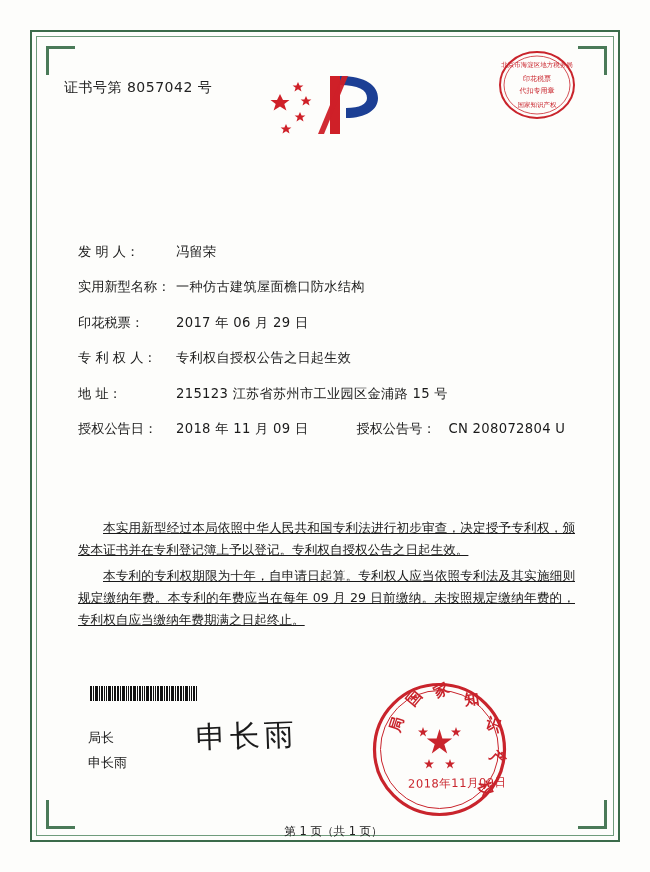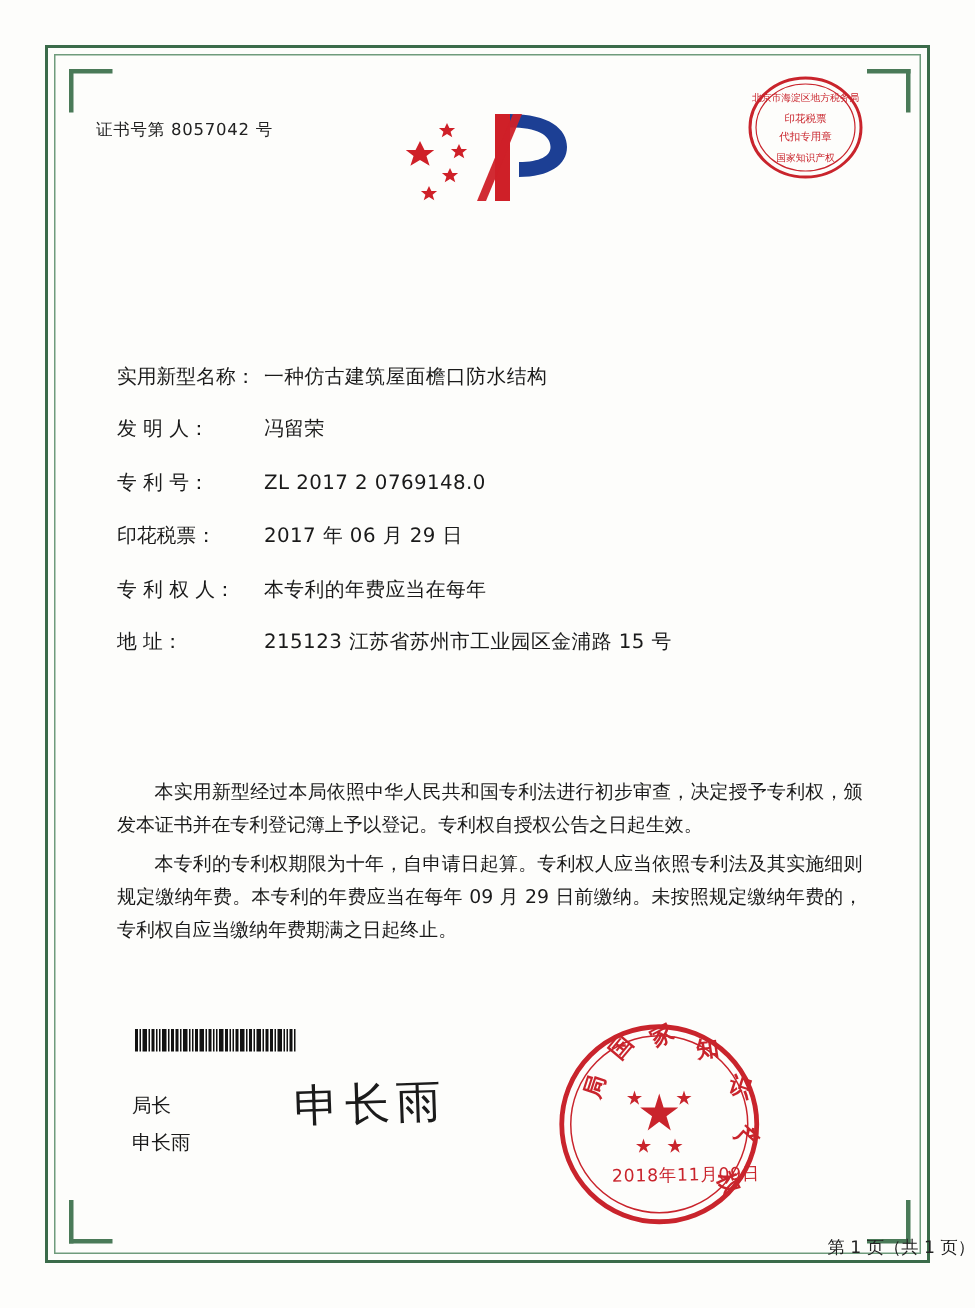--- a/index.html
+++ b/index.html
@@ -48,21 +48,21 @@
   }
   .corner.tl { left: 46px; top: 46px; border-left-width: 3px; border-top-width: 3px; }
   .corner.tr { left: 578px; top: 46px; border-right-width: 3px; border-top-width: 3px; }
   .corner.bl { left: 46px; top: 800px; border-left-width: 3px; border-bottom-width: 3px; }
   .corner.br { left: 578px; top: 800px; border-right-width: 3px; border-bottom-width: 3px; }
 
   .cert-no {
     position: absolute;
     left: 64px;
     top: 79px;
-    font-size: 11px;
+    font-size: 14px;
     letter-spacing: 0.5px;
     color: #222;
     font-family: "DejaVu Sans", sans-serif;
   }
 
   
   .emblem {
     position: absolute;
     left: 262px;
     top: 72px;
@@ -129,20 +129,21 @@
     top: 517px;
     width: 497px;
     font-size: 12.6px;
     line-height: 1.72;
     color: #1a1a1a;
     text-align: justify;
   }
   .paragraphs p {
     margin: 0 0 5px 0;
     text-indent: 25px;
+    text-decoration: underline;
   }
 
   
   .barcode {
     position: absolute;
     left: 90px;
     top: 686px;
     width: 132px;
     height: 15px;
   }
@@ -190,21 +191,21 @@
     font-family: "DejaVu Sans", sans-serif;
     letter-spacing: 0.5px;
     transform: rotate(-1deg);
   }
 
   .footer {
     position: absolute;
     left: 0;
     right: 0;
     top: 824px;
-    text-align: right;
+    text-align: center;
     font-size: 11.5px;
     color: #222;
     padding-left: 17px;
   }
 </style>
 </head>
 <body>
 
 <div class="page">
 
@@ -239,36 +240,36 @@
       <text x="40" y="22" font-size="6.5" fill="#c9242c" text-anchor="middle" font-family="DejaVu Sans, sans-serif">北京市海淀区地方税务局</text>
       <text x="40" y="36" font-size="7" fill="#c9242c" text-anchor="middle" font-family="DejaVu Sans, sans-serif">印花税票</text>
       <text x="40" y="48" font-size="7" fill="#c9242c" text-anchor="middle" font-family="DejaVu Sans, sans-serif">代扣专用章</text>
       <text x="40" y="62" font-size="6.5" fill="#c9242c" text-anchor="middle" font-family="DejaVu Sans, sans-serif">国家知识产权</text>
     </svg>
   </div>
 
 
   <div class="fields">
     <div class="field-row">
+      <span class="field-label">发 明 人：</span><span class="field-value">冯留荣</span>
+    </div>
+    <div class="field-row">
       <span class="field-label">实用新型名称：</span><span class="field-value">一种仿古建筑屋面檐口防水结构</span>
     </div>
     <div class="field-row">
-      <span class="field-label">发 明 人：</span><span class="field-value">冯留荣</span>
-    </div>
-    <div class="field-row">
-      <span class="field-label">专 利 号：</span><span class="field-value">ZL 2017 2 0769148.0</span>
-    </div>
-    <div class="field-row">
       <span class="field-label">印花税票：</span><span class="field-value">2017 年 06 月 29 日</span>
     </div>
     <div class="field-row">
-      <span class="field-label">专 利 权 人：</span><span class="field-value">本专利的年费应当在每年</span>
+      <span class="field-label">专 利 权 人：</span><span class="field-value">专利权自授权公告之日起生效</span>
     </div>
     <div class="field-row">
       <span class="field-label">地 址：</span><span class="field-value">215123 江苏省苏州市工业园区金浦路 15 号</span>
+    </div>
+    <div class="field-row two-col">
+      <span class="field-label">授权公告日：</span><span class="field-value">2018 年 11 月 09 日</span><span class="right-label">授权公告号：</span><span class="field-value">CN 208072804 U</span>
     </div>
   </div>
 
   <div class="paragraphs">
     <p>本实用新型经过本局依照中华人民共和国专利法进行初步审查，决定授予专利权，颁发本证书并在专利登记簿上予以登记。专利权自授权公告之日起生效。</p>
     <p>本专利的专利权期限为十年，自申请日起算。专利权人应当依照专利法及其实施细则规定缴纳年费。本专利的年费应当在每年 09 月 29 日前缴纳。未按照规定缴纳年费的，专利权自应当缴纳年费期满之日起终止。</p>
   </div>
 
   <div class="barcode">
     <span style="width:2px"></span><span style="width:1px"></span><span style="width:3px"></span><span style="width:1px"></span><span style="width:2px"></span><span style="width:1px"></span><span style="width:1px"></span><span style="width:3px"></span><span style="width:1px"></span><span style="width:2px"></span><span style="width:2px"></span><span style="width:1px"></span><span style="width:3px"></span><span style="width:1px"></span><span style="width:1px"></span><span style="width:2px"></span><span style="width:3px"></span><span style="width:1px"></span><span style="width:2px"></span><span style="width:1px"></span><span style="width:1px"></span><span style="width:3px"></span><span style="width:2px"></span><span style="width:1px"></span><span style="width:1px"></span><span style="width:2px"></span><span style="width:3px"></span><span style="width:1px"></span><span style="width:2px"></span><span style="width:1px"></span><span style="width:3px"></span><span style="width:1px"></span><span style="width:2px"></span><span style="width:2px"></span><span style="width:1px"></span><span style="width:3px"></span><span style="width:1px"></span><span style="width:1px"></span><span style="width:2px"></span><span style="width:1px"></span>

